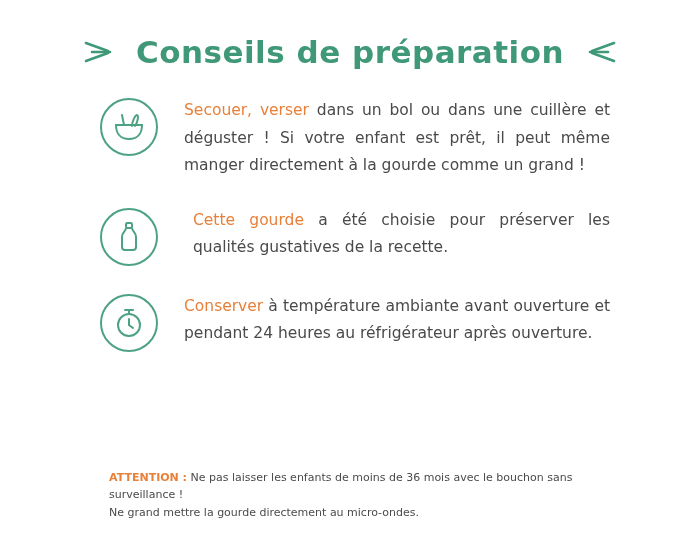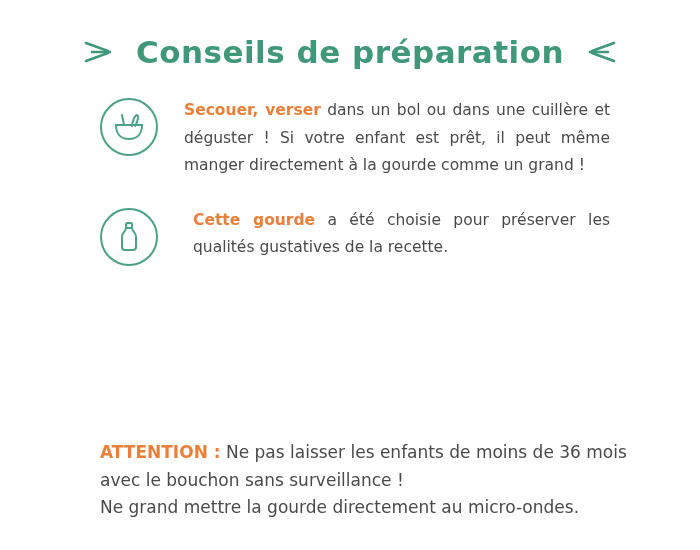--- a/index.html
+++ b/index.html
@@ -70,31 +70,31 @@
     font-family: "DejaVu Sans", sans-serif;
     font-size: 15.5px;
     line-height: 1.78;
     color: #4a4a4a;
     text-align: justify;
     flex: 1 1 auto;
     padding-top: 1px;
   }
   .highlight {
     color: #e8803a;
-    font-weight: bold;
+    font-weight: normal;
   }
 
   
   .footer {
     position: absolute;
-    left: 100px;
+    left: 109px;
     right: 60px;
     bottom: 28px;
     font-family: "DejaVu Sans", sans-serif;
-    font-size: 17px;
+    font-size: 11px;
     line-height: 1.62;
     color: #4a4a4a;
   }
   .footer-label {
     color: #e8803a;
     font-weight: bold;
   }
 </style>
 </head>
 <body>
@@ -140,20 +140,34 @@
         <svg width="34" height="34" viewBox="0 0 34 34" fill="none" xmlns="http://www.w3.org/2000/svg">
           <rect x="14" y="3" width="6" height="5" rx="1.2" stroke="#4da283" stroke-width="2"></rect>
           <path d="M14 8 C14 11 10 12 10 17 V27 C10 29.2 11.3 30 13 30 H21 C22.7 30 24 29.2 24 27 V17 C24 12 20 11 20 8" stroke="#4da283" stroke-width="2" stroke-linejoin="round"></path>
         </svg>
       </span>
       <div class="advice-text">
         <span class="highlight">Cette gourde</span><span> a été choisie pour préserver les qualités gustatives de la recette.</span>
       </div>
     </div>
 
+    <div class="advice-row row-3">
+      <span class="icon-badge">
+        <svg width="34" height="34" viewBox="0 0 34 34" fill="none" xmlns="http://www.w3.org/2000/svg">
+          <circle cx="17" cy="19" r="11" stroke="#4da283" stroke-width="2"></circle>
+          <path d="M13 4 H21" stroke="#4da283" stroke-width="2" stroke-linecap="round"></path>
+          <path d="M17 4 V8" stroke="#4da283" stroke-width="2" stroke-linecap="round"></path>
+          <path d="M17 19 V13" stroke="#4da283" stroke-width="2" stroke-linecap="round"></path>
+          <path d="M17 19 L21 22" stroke="#4da283" stroke-width="2" stroke-linecap="round"></path>
+        </svg>
+      </span>
+      <div class="advice-text">
+        <span class="highlight">Conserver</span><span> à température ambiante avant ouverture et pendant 24 heures au réfrigérateur après ouverture.</span>
+      </div>
+    </div>
 
   </div>
 
   <div class="footer">
     <span class="footer-label">ATTENTION :</span><span> Ne pas laisser les enfants de moins de 36 mois avec le bouchon sans surveillance !</span><br>
     <span>Ne grand mettre la gourde directement au micro-ondes.</span>
   </div>
 
 </div>
 

